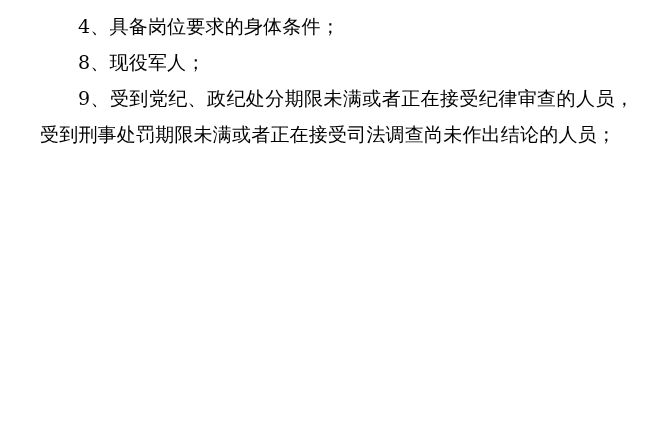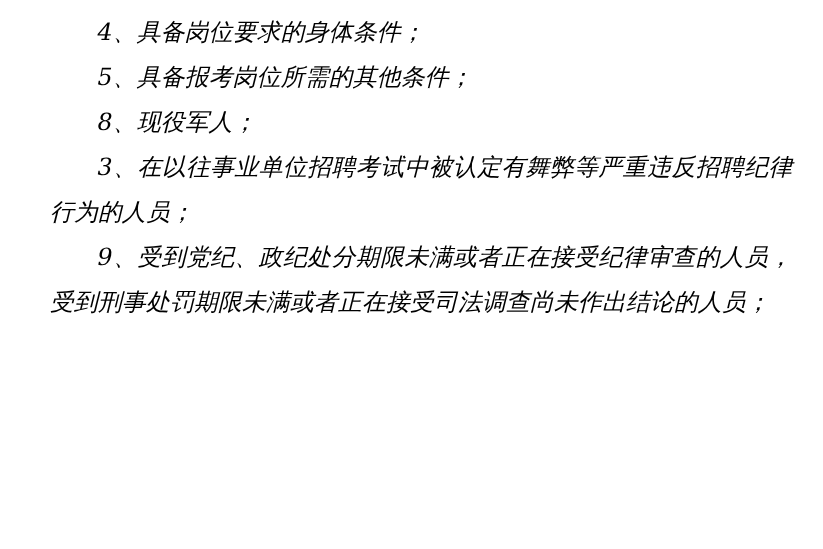--- a/index.html
+++ b/index.html
@@ -24,25 +24,22 @@
   .para {
     font-size: 19px;
     line-height: 36px;
     text-align: justify;
     text-justify: inter-ideograph;
     margin: 0;
     letter-spacing: 0.2px;
   }
   .indent {
     text-indent: 2em;
-    font-style: italic;
   }
 </style>
 </head>
 <body>
 
 <div class="page">
   <p class="para indent">4、具备岗位要求的身体条件；</p>
-  <p class="para indent">5、具备报考岗位所需的其他条件；</p>
   <p class="para indent">8、现役军人；</p>
-  <p class="para indent">3、在以往事业单位招聘考试中被认定有舞弊等严重违反招聘纪律行为的人员；</p>
   <p class="para indent">9、受到党纪、政纪处分期限未满或者正在接受纪律审查的人员，受到刑事处罚期限未满或者正在接受司法调查尚未作出结论的人员；</p>
 </div>
 
 </body></html>

